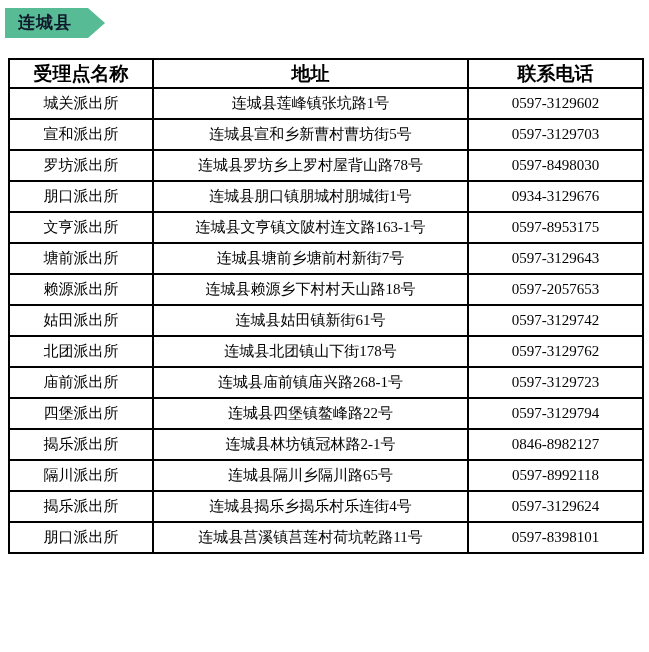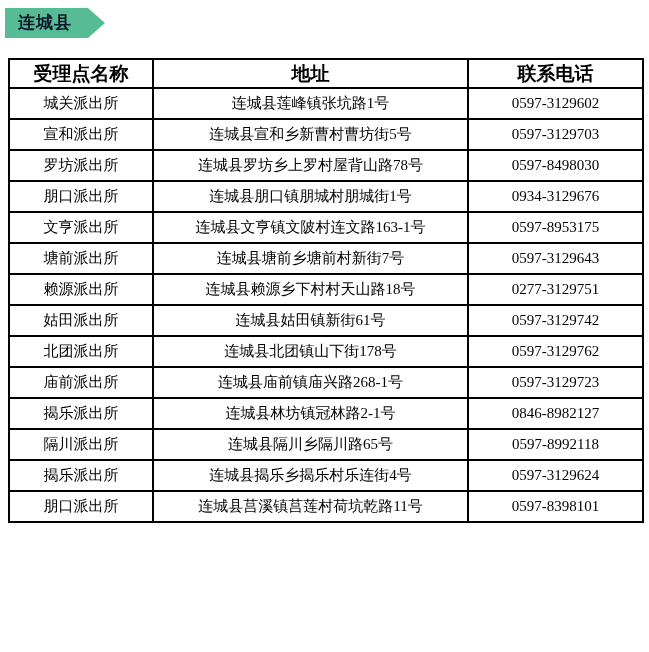--- a/index.html
+++ b/index.html
@@ -107,36 +107,41 @@
         <td>0597-8953175</td>
       </tr>
       <tr>
         <td>塘前派出所</td>
         <td>连城县塘前乡塘前村新街7号</td>
         <td>0597-3129643</td>
       </tr>
       <tr>
         <td>赖源派出所</td>
         <td>连城县赖源乡下村村天山路18号</td>
-        <td>0277-3129751</td>
+        <td>0597-2057653</td>
       </tr>
       <tr>
         <td>姑田派出所</td>
         <td>连城县姑田镇新街61号</td>
         <td>0597-3129742</td>
       </tr>
       <tr>
         <td>北团派出所</td>
         <td>连城县北团镇山下街178号</td>
         <td>0597-3129762</td>
       </tr>
       <tr>
         <td>庙前派出所</td>
         <td>连城县庙前镇庙兴路268-1号</td>
         <td>0597-3129723</td>
+      </tr>
+      <tr>
+        <td>四堡派出所</td>
+        <td>连城县四堡镇鳌峰路22号</td>
+        <td>0597-3129794</td>
       </tr>
       <tr>
         <td>揭乐派出所</td>
         <td>连城县林坊镇冠林路2-1号</td>
         <td>0846-8982127</td>
       </tr>
       <tr>
         <td>隔川派出所</td>
         <td>连城县隔川乡隔川路65号</td>
         <td>0597-8992118</td>

